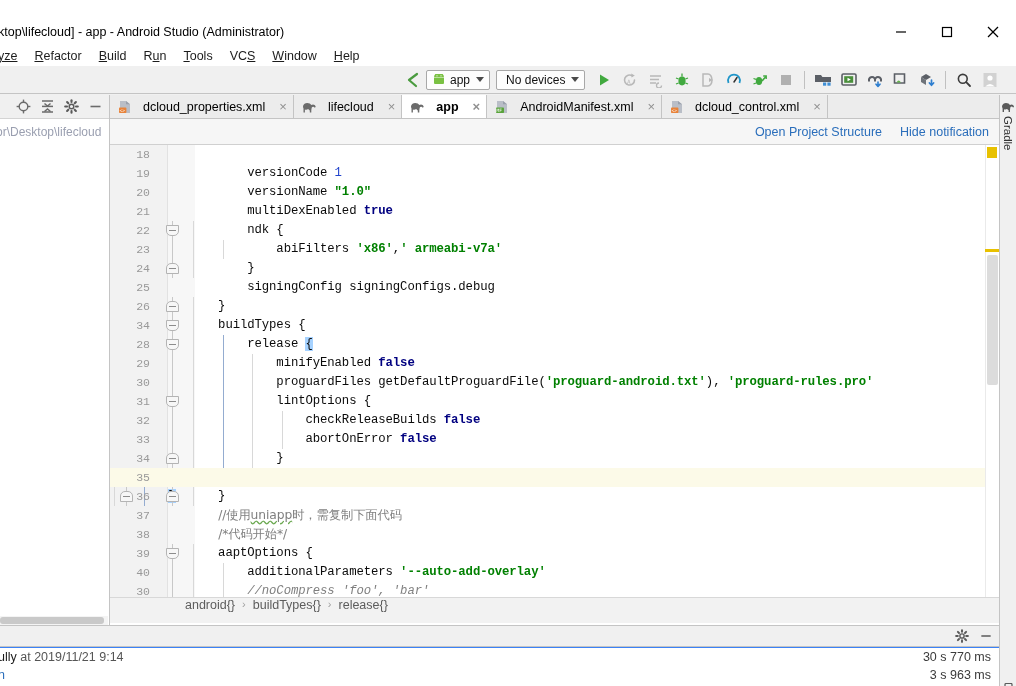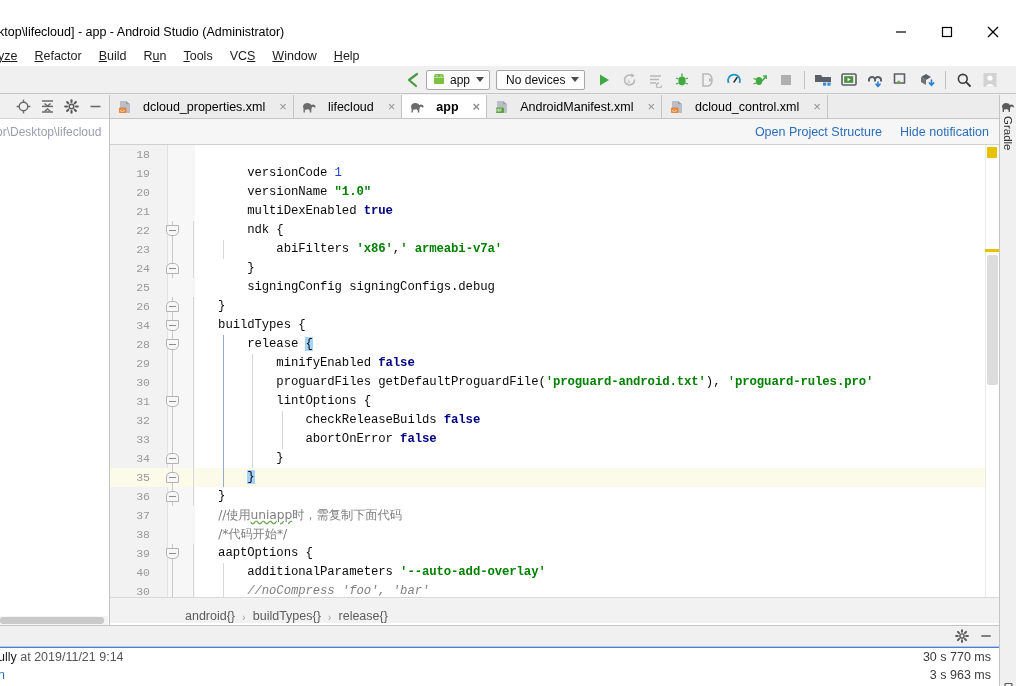--- a/index.html
+++ b/index.html
@@ -183,21 +183,21 @@
     position: absolute; left: 58px; top: 0;
     width: 27px; height: 100%;
     background: #f7f7f7;
   }
   .rows { position: absolute; left: 0; top: 0; width: 100%; }
   .row {
     position: relative;
     height: 19px; line-height: 19px;
     display: flex;
   }
-  .row.caret { background: #fcfae8; }
+  .row.caret { background: #fcfae8; flex-direction: column; }
   .lineno {
     width: 46px; text-align: right;
     font-family: "Liberation Mono", monospace;
     font-size: 11.5px; color: #999999;
     padding-right: 6px; flex: none;
   }
   .foldcell {
     width: 33px; flex: none; position: relative;
   }
   .codecell {
@@ -248,21 +248,21 @@
   .mk { position: absolute; right: 2px; width: 10px; }
   .vthumb {
     position: absolute; right: 1px;
     width: 11px; background: #dcdcdc; border-radius: 2px;
   }
 
   
   .crumbbar {
     height: 26px; background: #f2f2f2;
     border-top: 1px solid #d8d8d8;
-    display: flex; align-items: flex-end;
+    display: flex; align-items: flex-start;
     padding-left: 75px;
     font-size: 12.5px; color: #5c5c5c;
     gap: 7px;
   }
   .crumb-sep { color: #a0a0a0; font-size: 11px; }
 
   
   .rightbar {
     position: absolute; right: 0; top: 78px;
     width: 17px; height: 530px;

